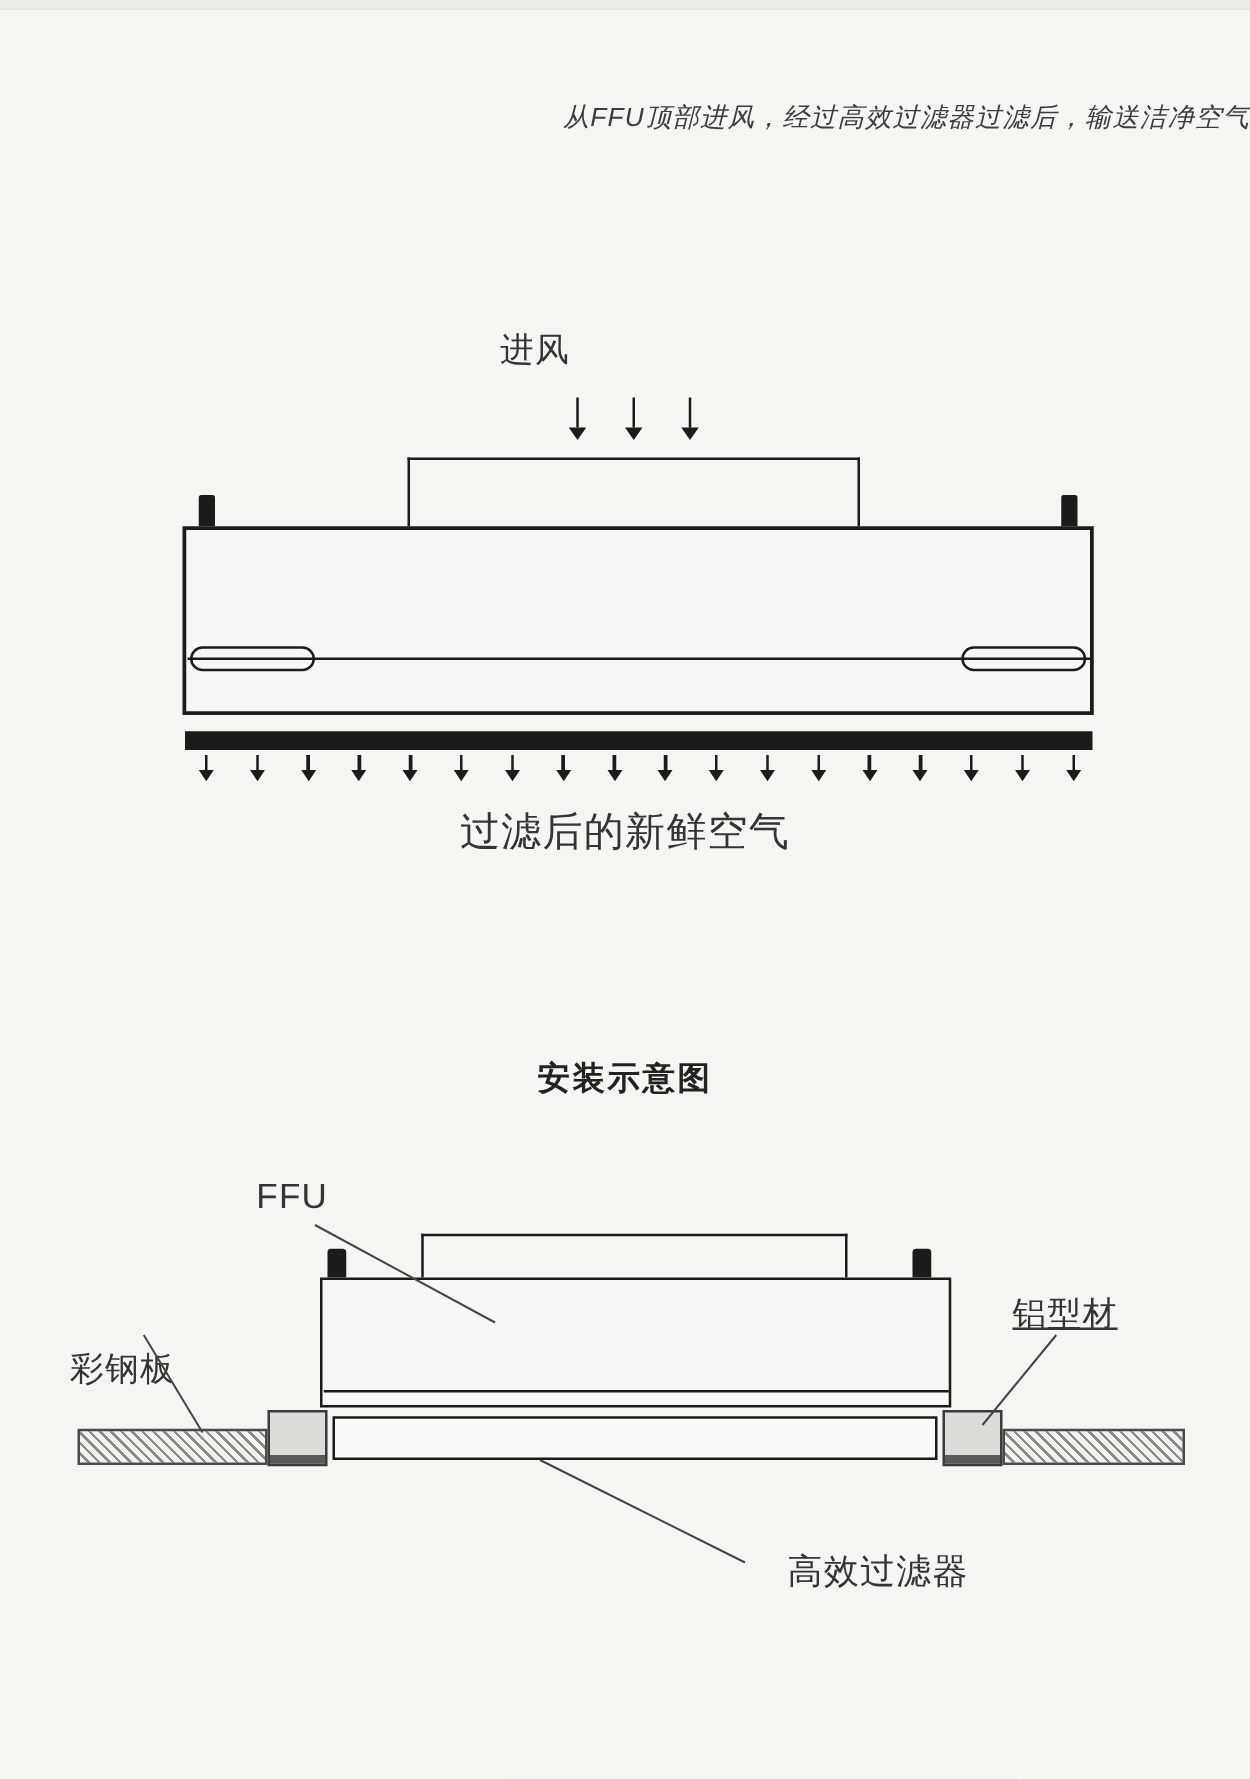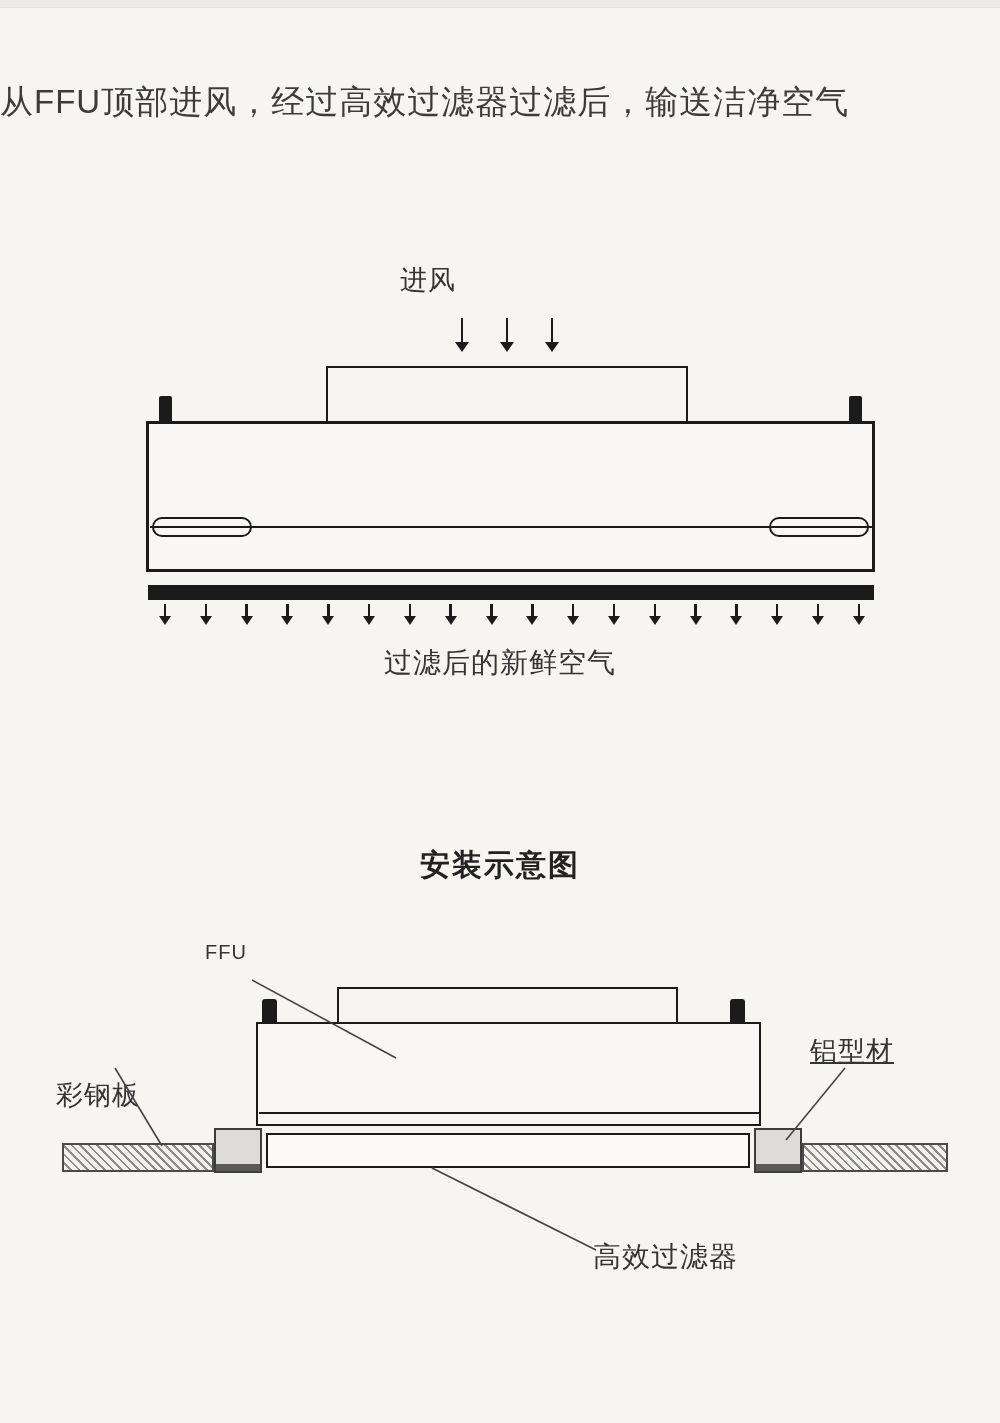--- a/index.html
+++ b/index.html
@@ -17,34 +17,35 @@
     margin:0 auto;
     background:#f6f5f2;
     overflow:hidden;
   }
   .top-sliver{
     position:absolute;left:0;top:0;width:1000px;height:8px;
     background:#ecebe9;border-bottom:1px solid #e2e1df;
   }
   .header-text{
     position:absolute;left:0;top:80px;width:1000px;
-    text-align:left;
-    font-size:33px;color:var(--text);
+    text-align:right;
+    font-size:21px;color:var(--text);
     letter-spacing:1px;
+    font-style:italic;
   }
   .label{
     position:absolute;
     font-size:27px;color:#343434;letter-spacing:1px;
     white-space:nowrap;
   }
   .intake-label{left:0;top:262px;width:856px;text-align:center;}
-  .outflow-label{left:0;top:644px;width:1000px;text-align:center;font-size:28px;}
+  .outflow-label{left:0;top:644px;width:1000px;text-align:center;font-size:32px;}
   .install-title{
     position:absolute;left:0;top:845px;width:1000px;text-align:center;
-    font-size:30px;font-weight:bold;color:#222;letter-spacing:2px;
+    font-size:26px;font-weight:bold;color:#222;letter-spacing:2px;
   }
 
   
   .arrow{display:flex;flex-direction:column;align-items:center;width:14px;}
   .arrow::before{content:"";width:2.5px;background:var(--line);}
   .arrow::after{content:"";width:0;height:0;border:7px solid transparent;border-bottom:none;border-top:10px solid var(--line);}
   .arrow-sm::before{height:24px;}
   .arrow-lg::before{height:12px;}
   .arrow-lg::after{border-width:6px;border-top-width:9px;border-bottom:none;}
 
@@ -126,24 +127,24 @@
   }
 
   .fd2-panel{
     position:absolute;top:1143px;height:29px;
     border:2px solid #4a4a4a;
     background:repeating-linear-gradient(45deg,#f3f2ef 0 4px,#8b8b88 4px 6px);
   }
   .fd2-panel.left{left:62px;width:152px;}
   .fd2-panel.right{left:802px;width:146px;}
 
-  .ffu-label{left:205px;top:941px;font-size:20px;}
+  .ffu-label{left:205px;top:941px;font-size:28px;}
   .steel-label{left:56px;top:1033px;margin-top:44px;}
   .alum-label{left:810px;top:1033px;text-decoration:underline;}
-  .hepa-label{left:593px;top:1238px;font-size:28px;}
+  .hepa-label{left:630px;top:1238px;font-size:28px;}
 
   .leader-svg{
     position:absolute;left:0;top:0;width:1000px;height:1423px;
     pointer-events:none;
   }
 </style>
 </head>
 <body>
 
 <div class="canvas">

